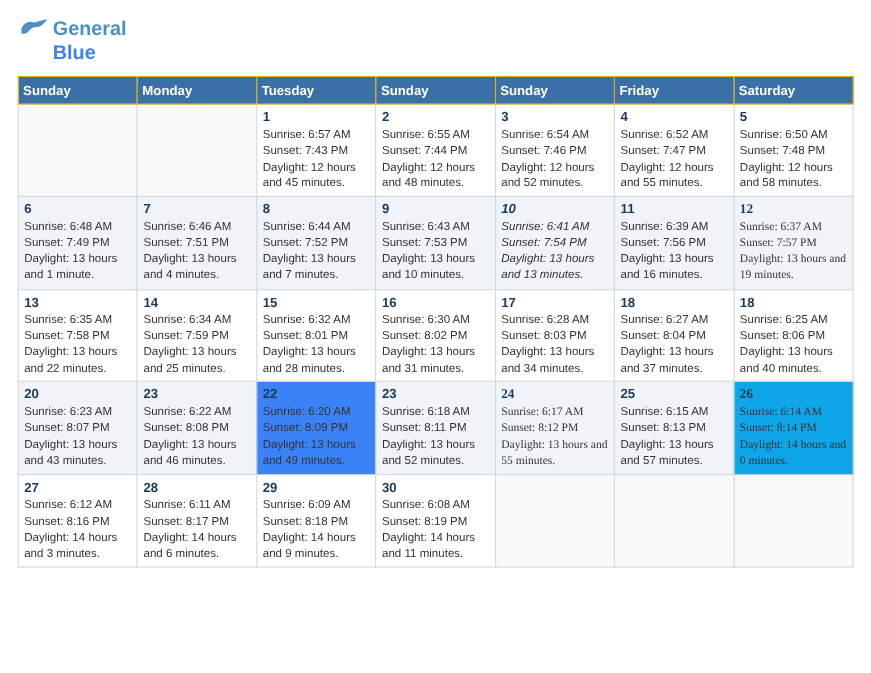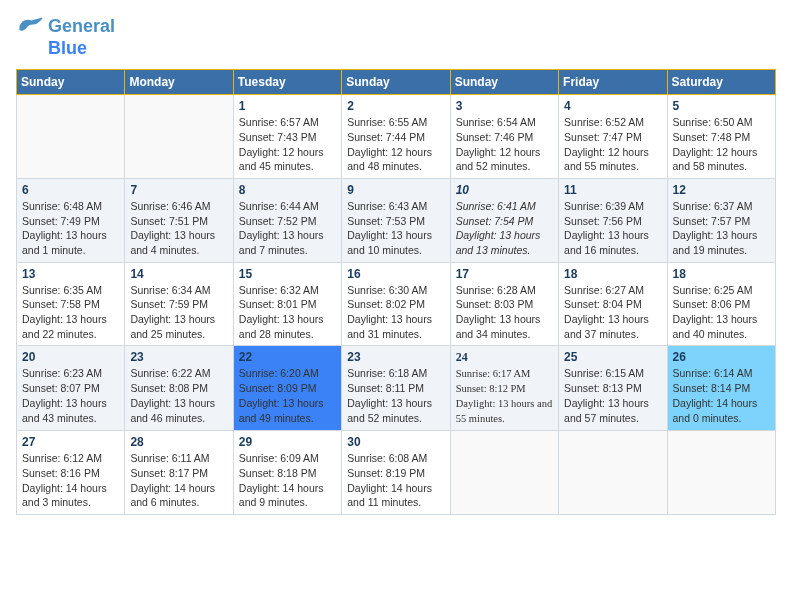--- a/index.html
+++ b/index.html
@@ -161,21 +161,21 @@
           <div class="day-info">Sunrise: 6:43 AM<br>Sunset: 7:53 PM<br>Daylight: 13 hours and 10 minutes.</div>
         </td>
         <td style="background: rgb(240, 244, 248); font-style: italic;">
           <span class="day-number">10</span>
           <div class="day-info">Sunrise: 6:41 AM<br>Sunset: 7:54 PM<br>Daylight: 13 hours and 13 minutes.</div>
         </td>
         <td style="background: rgb(240, 244, 248);">
           <span class="day-number">11</span>
           <div class="day-info">Sunrise: 6:39 AM<br>Sunset: 7:56 PM<br>Daylight: 13 hours and 16 minutes.</div>
         </td>
-        <td style="background: rgb(240, 244, 248);">
+        <td style="background: rgb(240, 244, 248); font-family: Liberation Serif, serif;">
           <span class="day-number">12</span>
           <div class="day-info">Sunrise: 6:37 AM<br>Sunset: 7:57 PM<br>Daylight: 13 hours and 19 minutes.</div>
         </td>
       </tr>
       <tr>
         <td>
           <span class="day-number">13</span>
           <div class="day-info">Sunrise: 6:35 AM<br>Sunset: 7:58 PM<br>Daylight: 13 hours and 22 minutes.</div>
         </td>
         <td>
@@ -221,21 +221,21 @@
           <div class="day-info">Sunrise: 6:18 AM<br>Sunset: 8:11 PM<br>Daylight: 13 hours and 52 minutes.</div>
         </td>
         <td style="background: rgb(240, 244, 248); font-family: Liberation Serif, serif;">
           <span class="day-number">24</span>
           <div class="day-info">Sunrise: 6:17 AM<br>Sunset: 8:12 PM<br>Daylight: 13 hours and 55 minutes.</div>
         </td>
         <td style="background: rgb(240, 244, 248);">
           <span class="day-number">25</span>
           <div class="day-info">Sunrise: 6:15 AM<br>Sunset: 8:13 PM<br>Daylight: 13 hours and 57 minutes.</div>
         </td>
-        <td style="background: #7dd3fc;">
+        <td style="background: #0ea5e9; font-family: Liberation Serif, serif;">
           <span class="day-number">26</span>
           <div class="day-info">Sunrise: 6:14 AM<br>Sunset: 8:14 PM<br>Daylight: 14 hours and 0 minutes.</div>
         </td>
       </tr>
       <tr>
         <td>
           <span class="day-number">27</span>
           <div class="day-info">Sunrise: 6:12 AM<br>Sunset: 8:16 PM<br>Daylight: 14 hours and 3 minutes.</div>
         </td>
         <td>

